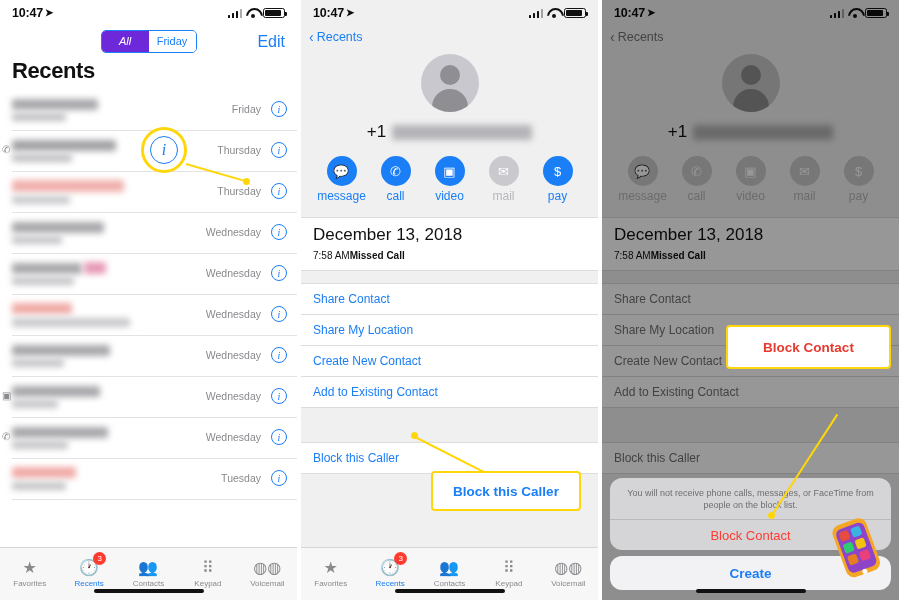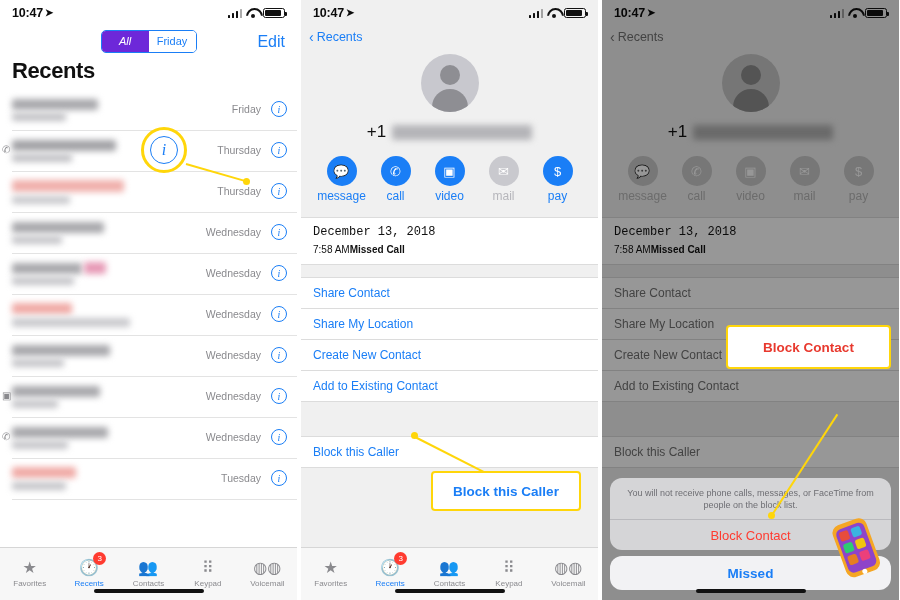--- a/index.html
+++ b/index.html
@@ -67,21 +67,21 @@
 
   .actions{display:flex;justify-content:center;gap:14px;margin-top:14px;}
   .act{display:flex;flex-direction:column;align-items:center;gap:3px;width:40px;}
   .act .circ{width:30px;height:30px;border-radius:50%;background:#1a7ef6;color:#fff;display:flex;align-items:center;justify-content:center;font-size:13px;}
   .act .circ.dim{background:#c9c9ce;}
   .act .cap{font-size:12px;color:#1a7ef6;}
   .act .cap.dim{color:#b6b6bb;}
 
   .section{margin-top:14px;background:#fff;border-top:1px solid #dcdcdc;border-bottom:1px solid #dcdcdc;}
   .sec-pad{padding:7px 12px 9px;}
-  .sec-date{font-size:12px;color:#111;font-family:Liberation Mono, monospace;}
+  .sec-date{font-size:17px;color:#111;}
   .sec-sub{font-size:10px;color:#111;margin-top:5px;display:flex;}
   .sec-sub b{font-weight:700;text-align:right;}
   .sec-sub span{color:#111;}
 
   .link-list{margin-top:12px;background:#fff;border-top:1px solid #dcdcdc;}
   .link-row{height:30px;display:flex;align-items:center;padding-left:12px;font-size:12px;color:#1a7ef6;border-bottom:1px solid #dcdcdc;}
   .block-row{margin-top:34px;background:#fff;border-top:1px solid #dcdcdc;border-bottom:1px solid #dcdcdc;height:30px;display:flex;align-items:center;padding-left:12px;font-size:12px;color:#1a7ef6;}
 
   
   .dimmed{filter:grayscale(1) brightness(.82);}
@@ -422,21 +422,21 @@
       <div class="block-row">Block this Caller</div>
     </div>
 
     <div class="scrim"></div>
 
     <div class="sheet">
       <div class="sheet-card">
         <div class="sheet-msg">You will not receive phone calls, messages, or FaceTime from people on the block list.</div>
         <div class="sheet-btn">Block Contact</div>
       </div>
-      <div class="sheet-cancel">Missed</div>
+      <div class="sheet-cancel">Create</div>
     </div>
     <div class="home-ind"></div>
 
     <div class="dot" style="left:166px;top:512px;"></div>
     <div class="leader" style="left:170px;top:514px;width:120px;transform:rotate(-57deg);"></div>
     <div class="callout red" style="left:124px;top:325px;width:165px;height:44px;">
       <div class="txt">Block Contact</div>
     </div>
 
     <svg class="mascot" viewBox="0 0 100 100">

